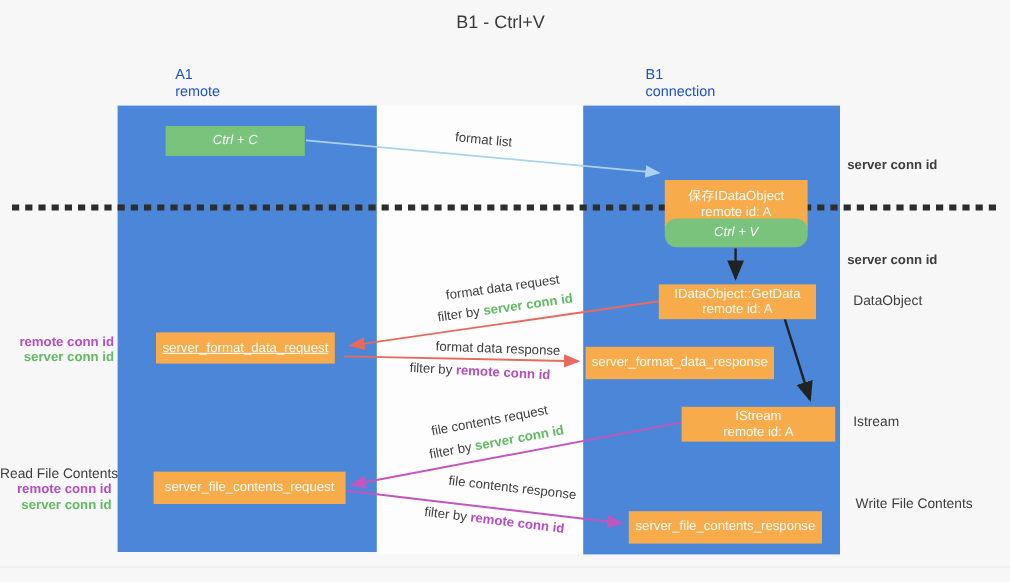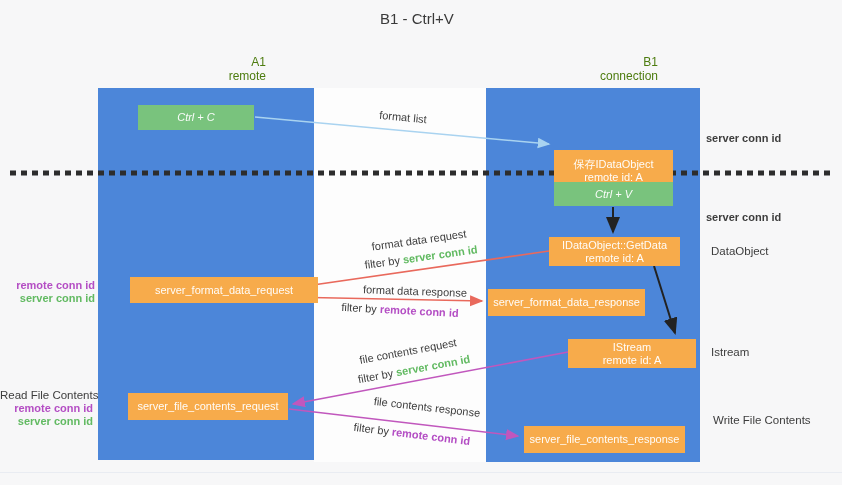--- a/index.html
+++ b/index.html
@@ -9,35 +9,35 @@
     font-family:"Liberation Sans","DejaVu Sans",sans-serif;
     color:#3c3c3c;
   }
   .abs{position:absolute;}
   .channel{left:314px;top:88px;width:172px;height:374px;background:#fdfdfd;}
   .lifeline{background:#4c86d9;}
   .lifeline-a{left:98px;top:88px;width:216px;height:372px;}
   .lifeline-b{left:486px;top:88px;width:214px;height:374px;}
   .title{left:297px;top:10px;width:240px;text-align:center;
          font-size:15px;line-height:18px;color:#3a3a3a;}
-  .ll-header{width:120px;text-align:right;font-size:12px;line-height:14px;color:#4d7c0f;}
+  .ll-header{width:120px;text-align:left;font-size:12px;line-height:14px;color:#1d4ed8;}
   .hdr-a{left:146px;top:55px;}
   .hdr-b{left:538px;top:55px;}
   .node{
     display:flex;flex-direction:column;align-items:center;justify-content:center;
     color:rgba(255,255,255,0.96);font-size:11px;line-height:13px;text-align:center;
     box-sizing:border-box;
   }
   .green{background:#79c37d;font-style:italic;}
   .orange{background:#f7ab4b;}
   .n-ctrlc{left:138px;top:105px;width:116px;height:25px;}
   .n-save{left:554px;top:114px;width:119px;height:42px;margin-top:36px;}
-  .n-ctrlv{left:554px;top:182px;width:119px;height:24px;}
+  .n-ctrlv{left:554px;top:182px;width:119px;height:24px;border-radius:10px;}
   .n-getdata{left:549px;top:237px;width:131px;height:29px;}
-  .n-fmt-req{left:130px;top:277px;width:188px;height:26px;}
+  .n-fmt-req{left:130px;top:277px;width:149px;height:26px;text-decoration:underline;}
   .n-fmt-resp{left:488px;top:289px;width:157px;height:27px;}
   .n-istream{left:568px;top:339px;width:128px;height:29px;}
   .n-file-req{left:128px;top:393px;width:160px;height:27px;}
   .n-file-resp{left:524px;top:426px;width:161px;height:27px;}
   .alabel{
     font-size:11px;color:#3d3d3d;white-space:nowrap;
     transform-origin:center center;
   }
   .ctr{transform:translate(-50%,-50%);}
   .g{color:#62ba62;font-weight:bold;}

